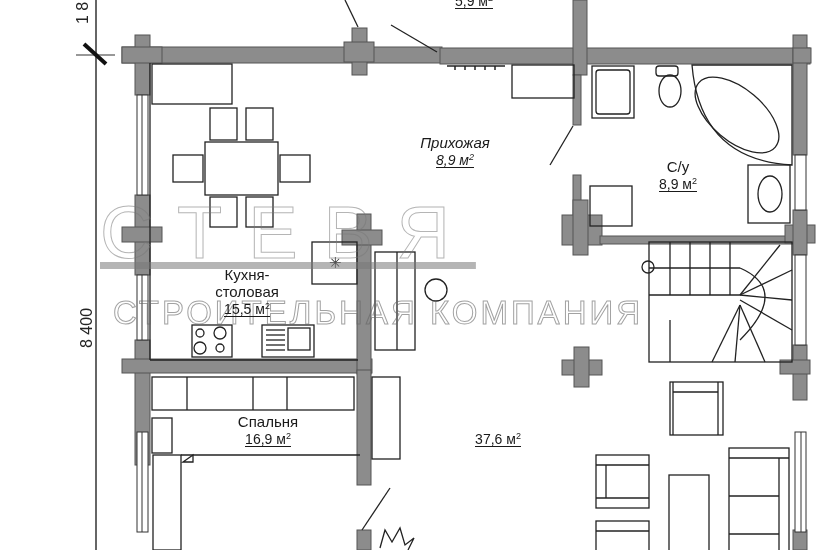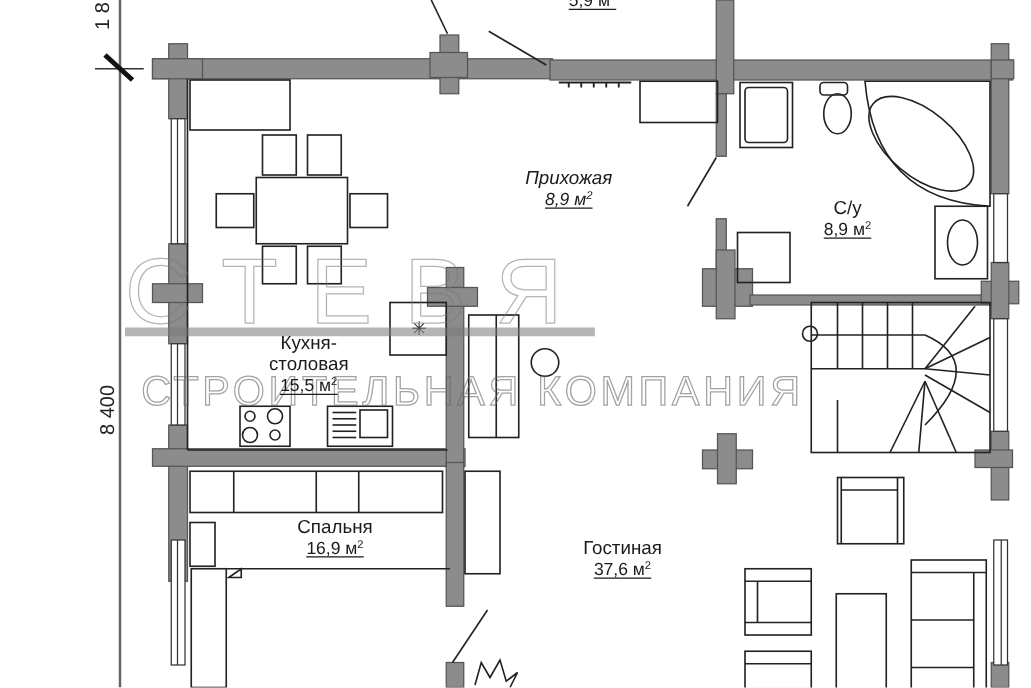--- a/index.html
+++ b/index.html
@@ -214,15 +214,14 @@
   <div>столовая</div>
   <span class="area"><span>15,5</span> <span>м</span><sup>2</sup></span>
 </div>
 
 <div class="lbl" style="left:218px; top:413px; width:100px;">
   <div>Спальня</div>
   <span class="area"><span>16,9</span> <span>м</span><sup>2</sup></span>
 </div>
 
 <div class="lbl" style="left:443px; top:430px; width:110px;">
-  <div>Гостиная</div>
   <span class="area"><span>37,6</span> <span>м</span><sup>2</sup></span>
 </div>
 
 </body></html>

